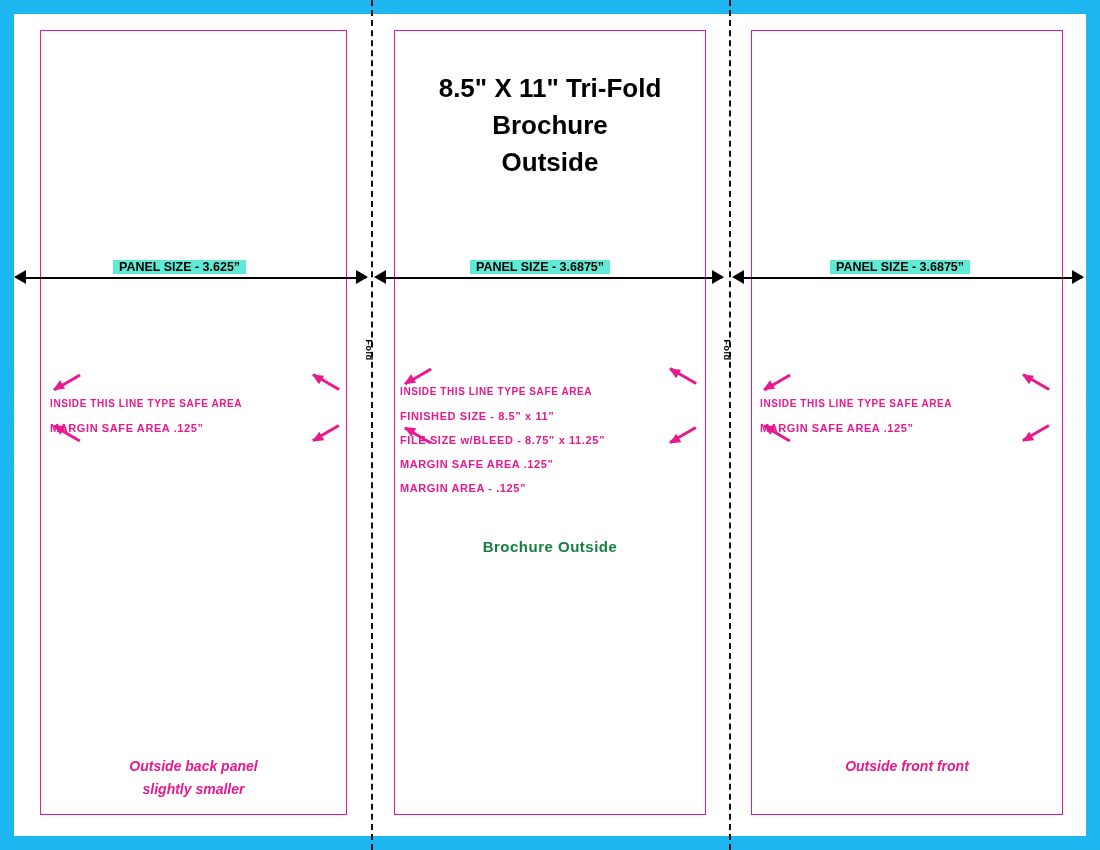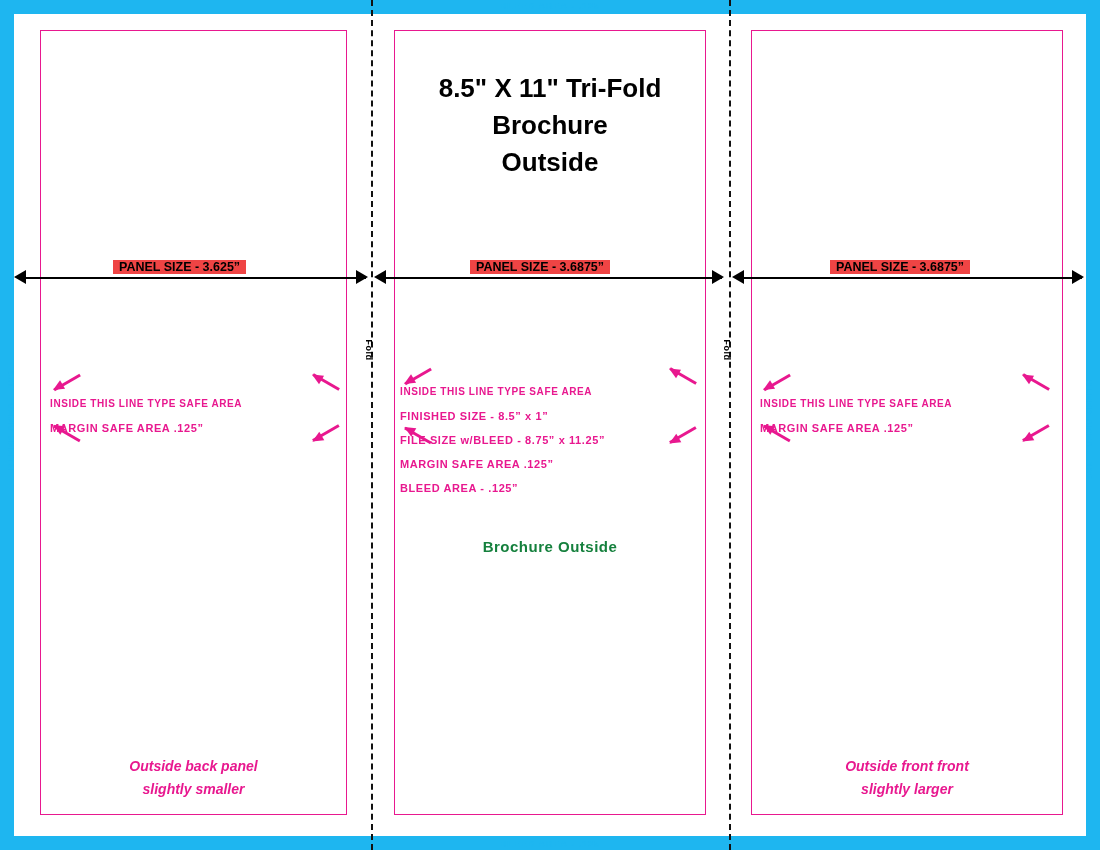--- a/index.html
+++ b/index.html
@@ -119,21 +119,21 @@
     border-bottom: 7px solid transparent;
   }
   .arrow-left  { border-right: 12px solid #000000; }
   .arrow-right { border-left: 12px solid #000000; }
   .panel-size-label {
     position: absolute;
     top: -8px;
     font-size: 12.5px;
     font-weight: bold;
     color: #000000;
-    background: #ef4444;
+    background: #5eead4;
     padding: 0 6px;
     white-space: nowrap;
   }
   #panel-size-1 { left: 113px; }
   #panel-size-2 { left: 470px; }
   #panel-size-3 { left: 830px; }
 
   
   .headline {
     position: absolute;
@@ -272,40 +272,39 @@
     <div class="note-line big">MARGIN SAFE AREA .125”</div>
   </div>
 
   <div class="mini-arrow flip" style="left:403px; top:375px; transform: rotate(-30deg);"></div>
   <div class="mini-arrow" style="left:668px; top:375px; transform: rotate(-150deg);"></div>
   <div class="mini-arrow flip" style="left:403px; top:434px; transform: rotate(30deg);"></div>
   <div class="mini-arrow" style="left:668px; top:434px; transform: rotate(150deg);"></div>
 
   <div class="note-block" id="notes-mid">
     <div class="note-line">INSIDE THIS LINE TYPE SAFE AREA</div>
-    <div class="note-line big">FINISHED SIZE - 8.5” x 1”</div>
+    <div class="note-line big">FINISHED SIZE - 8.5” x 11”</div>
     <div class="note-line big">FILE SIZE w/BLEED - 8.75” x 11.25”</div>
     <div class="note-line big">MARGIN SAFE AREA .125”</div>
-    <div class="note-line big">BLEED AREA - .125”</div>
+    <div class="note-line big">MARGIN AREA - .125”</div>
   </div>
 
   <div class="brochure-outside">Brochure Outside</div>
 
   <div class="mini-arrow flip" style="left:762px;  top:381px; transform: rotate(-30deg);"></div>
   <div class="mini-arrow" style="left:1021px; top:381px; transform: rotate(-150deg);"></div>
   <div class="mini-arrow flip" style="left:762px;  top:432px; transform: rotate(30deg);"></div>
   <div class="mini-arrow" style="left:1021px; top:432px; transform: rotate(150deg);"></div>
 
   <div class="note-block" id="notes-front">
     <div class="note-line">INSIDE THIS LINE TYPE SAFE AREA</div>
     <div class="note-line big">MARGIN SAFE AREA .125”</div>
   </div>
 
   <div class="panel-footer" id="footer-back">
     <div>Outside back panel</div>
     <div>slightly smaller</div>
   </div>
   <div class="panel-footer" id="footer-front">
     <div>Outside front front</div>
-    <div>slightly larger</div>
   </div>
 
 </div>
 
 </body></html>

